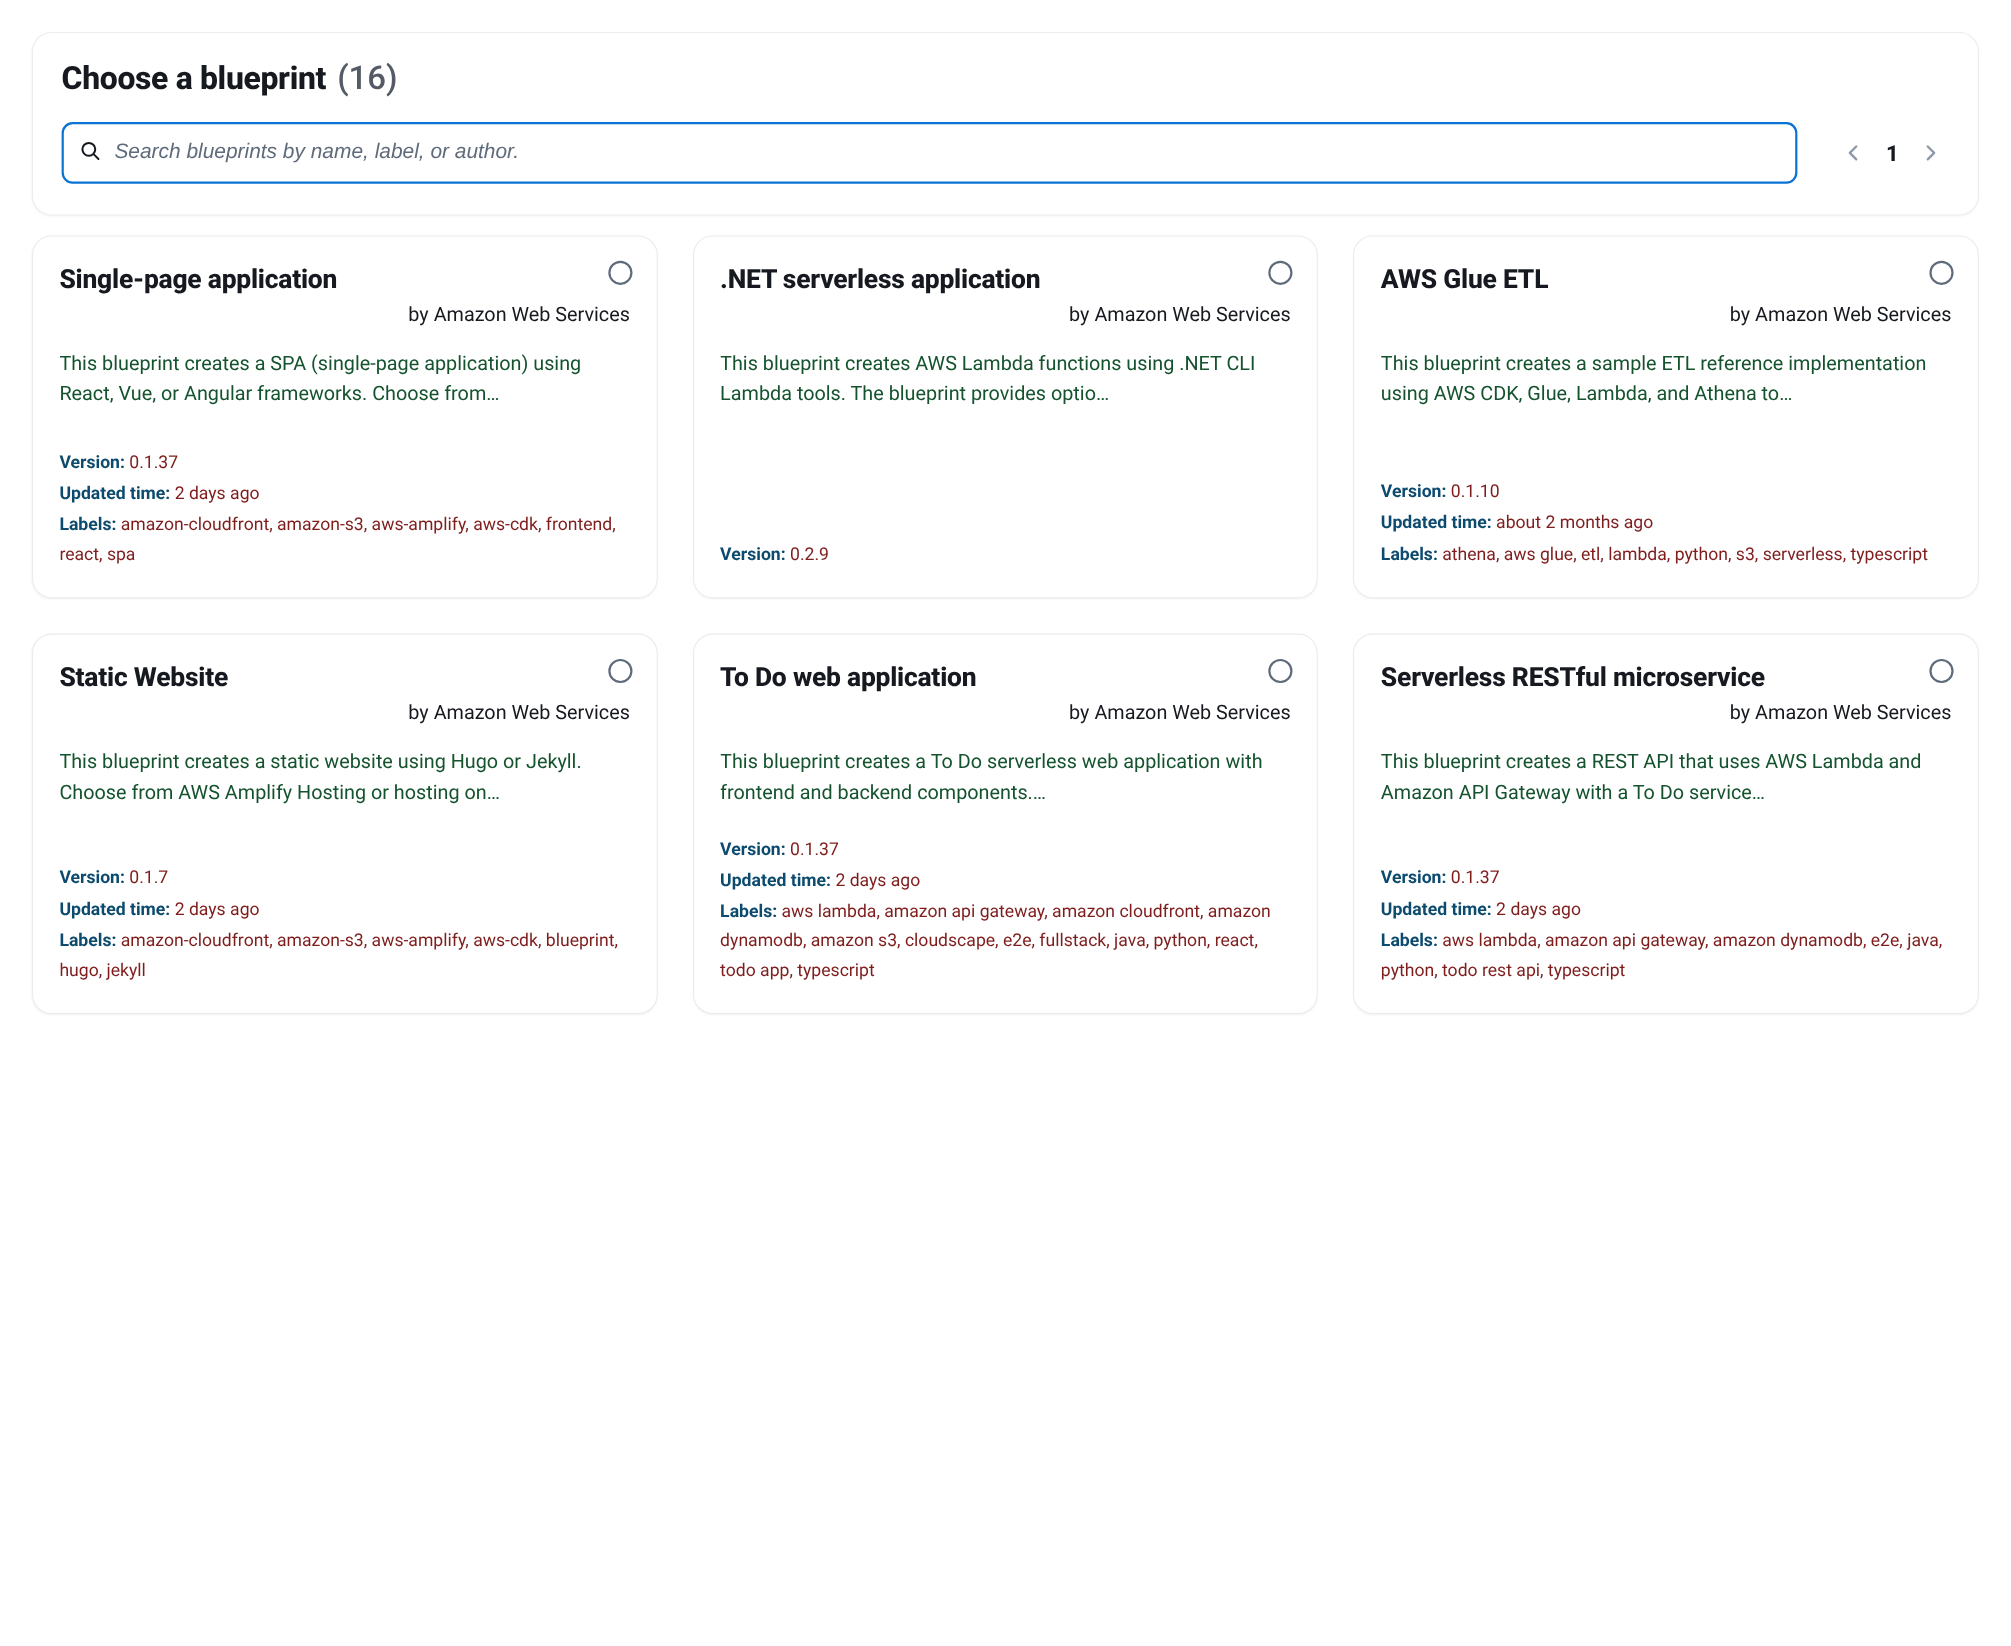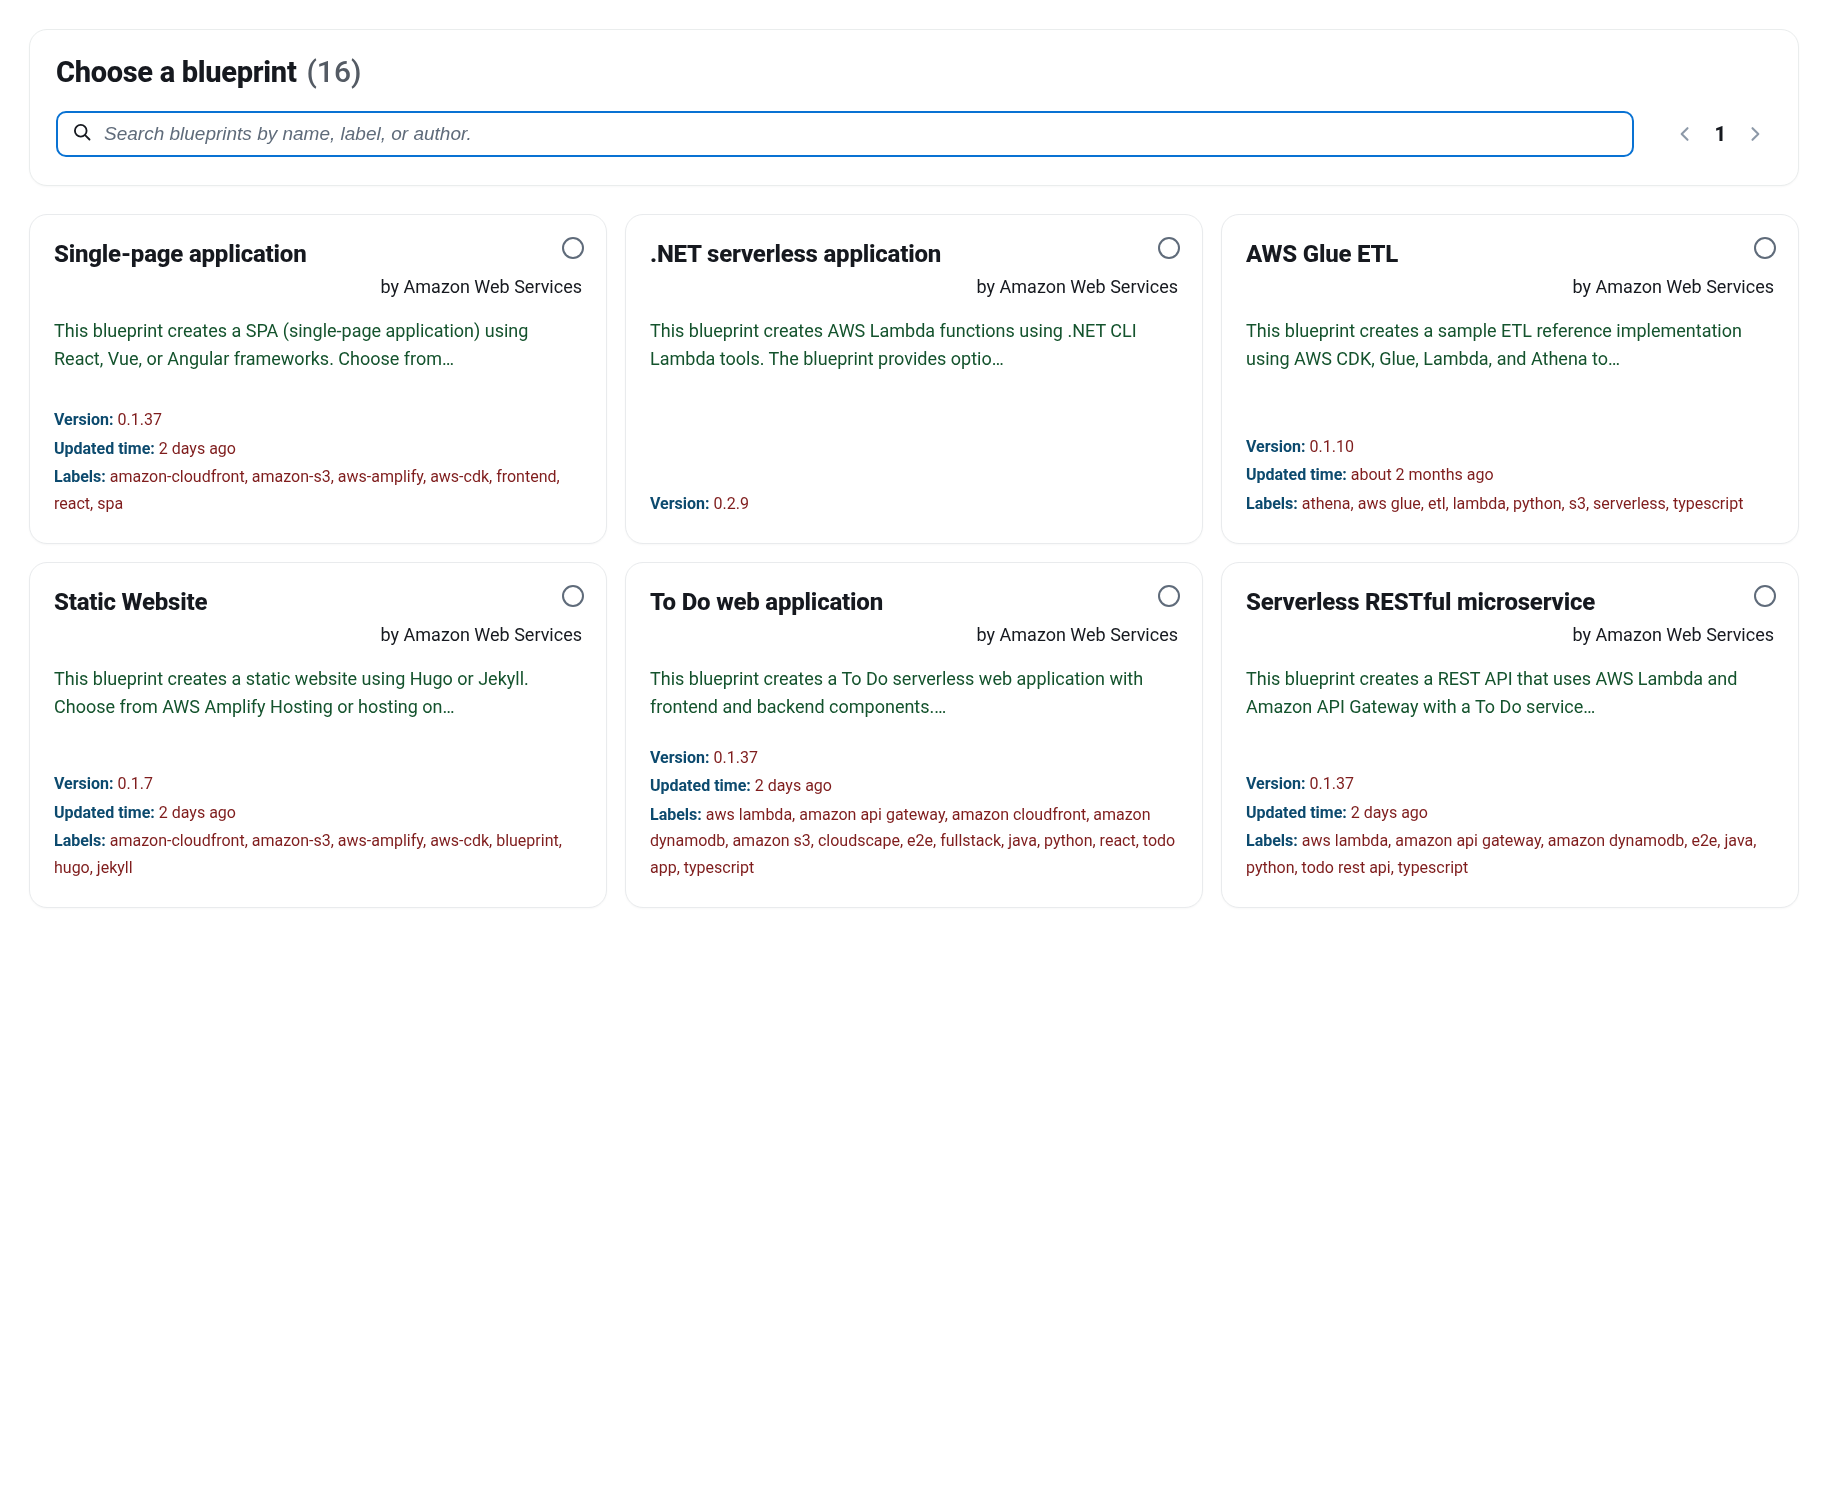--- a/index.html
+++ b/index.html
@@ -16,21 +16,21 @@
   .header-title { font-size: 29px; font-weight: 800; letter-spacing: -0.3px; }
   .header-count { font-size: 30px; font-weight: 500; color: #545b64; }
   .search-pager-row { display: flex; align-items: center; gap: 40px; }
   .search-box {
     flex: 1 1 auto;
     display: flex;
     align-items: center;
     border: 2px solid #0972d3;
     border-radius: 10px;
     padding: 8px 14px;
-    height: 46px;
+    height: 56px;
     gap: 12px;
   }
   .search-box svg { flex: 0 0 auto; }
   .search-input {
     flex: 1 1 auto;
     border: none;
     outline: none;
     font-size: 19px;
     font-style: italic;
     color: #5f6b7a;
@@ -38,22 +38,22 @@
   }
   .search-input::placeholder { color: #5f6b7a; font-style: italic; }
   .pager { display: flex; align-items: center; gap: 18px; padding-right: 6px; }
   .pager .chev { width: 22px; height: 22px; display:flex; align-items:center; justify-content:center; }
   .pager .page-num { font-size: 20px; font-weight: 800; color: #16191f; }
   .pager svg { display:block; }
 
   .grid {
     display: grid;
     grid-template-columns: repeat(3, 1fr);
-    gap: 18px;
-    margin-top: 28px;
+    gap: 32px;
+    margin-top: 18px;
   }
   .card {
     border: 1px solid #e9ebed;
     border-radius: 18px;
     padding: 24px 24px 24px 24px;
     box-shadow: 0 1px 2px rgba(0,0,0,0.03);
     display: flex;
     flex-direction: column;
     position: relative;
     background: #fff;

